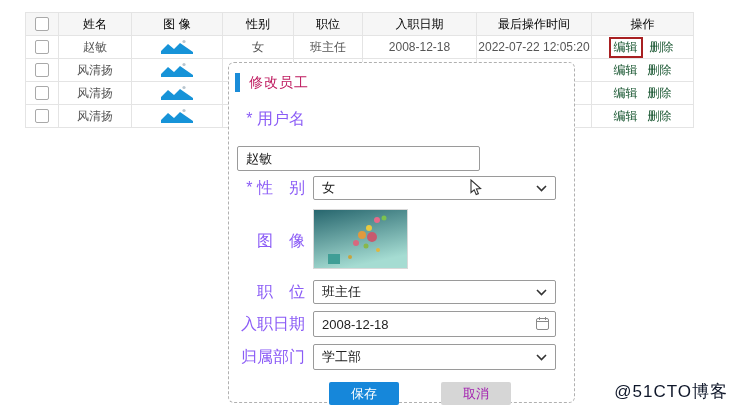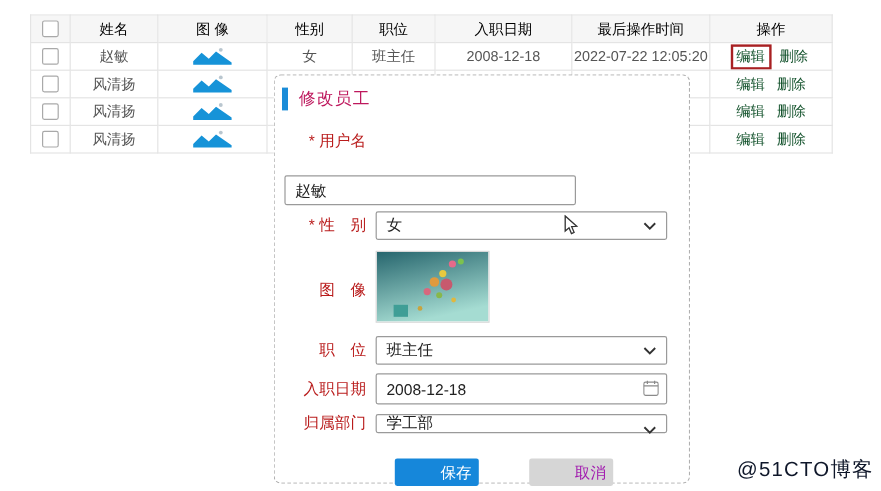--- a/index.html
+++ b/index.html
@@ -17,31 +17,31 @@
   .hl{display:inline-block;border:2px solid #a82022;padding:0px 3px;margin:0 2px;}
   .hl .lnk{margin:0;}
 
   
   .modal{position:absolute;left:228px;top:62px;width:347px;height:341px;box-sizing:border-box;
          background:#fff;border:1px dashed #b0b0b0;border-radius:6px;z-index:10;}
   .mtitle{position:absolute;left:6px;top:10px;display:flex;align-items:center;}
   .mbar{width:5px;height:19px;background:#1a8cd8;margin-right:9px;}
   .mtext{font-size:14px;color:#be185d;letter-spacing:1px;}
   .field{position:absolute;left:8px;display:flex;align-items:center;}
-  .flabel{width:68px;text-align:right;margin-right:8px;font-size:13px;color:#b91c1c;white-space:pre;}
+  .flabel{width:68px;text-align:right;margin-right:8px;font-size:16px;color:#8b5cf6;white-space:pre;}
   .tin{box-sizing:border-box;width:243px;height:25px;border:1px solid #9a9a9a;border-radius:2px;
        font-size:13px;padding:0 8px;color:#222;background:#fff;font-family:inherit;}
   .sel{box-sizing:border-box;position:relative;width:243px;height:24px;border:1px solid #9a9a9a;border-radius:2px;
        display:flex;align-items:center;padding:0 8px;font-size:13px;color:#222;background:#fff;cursor:pointer;}
   .sel .chev{position:absolute;right:8px;top:8px;}
   .datewrap{position:relative;width:243px;}
   .datewrap .cal{position:absolute;right:7px;top:6px;}
   .thumb{width:93px;height:58px;border:1px solid #d8d8d8;}
   .btn{position:absolute;top:319px;width:70px;height:23px;border:none;border-radius:2px;font-size:13px;
-       font-family:Liberation Mono, monospace;cursor:pointer;text-align:right;}
+       font-family:Liberation Mono, monospace;cursor:pointer;}
   .btn.save{left:100px;background:#1687da;color:#ffffff;}
   .btn.cancel{left:212px;background:#d6d6d6;color:#a21caf;}
 
   .cursor{position:absolute;left:470px;top:179px;z-index:30;}
   .watermark{position:absolute;right:6px;top:380px;font-size:17px;color:#0f172a;z-index:40;letter-spacing:1px;}
 </style>
 </head>
 <body>
 
 <div class="screen">
@@ -211,21 +211,21 @@
           <rect x="0.5" y="1.5" width="12" height="11" rx="1.5" fill="none" stroke="#8a8a8a"></rect>
           <line x1="3.5" y1="0" x2="3.5" y2="3" stroke="#8a8a8a"></line>
           <line x1="9.5" y1="0" x2="9.5" y2="3" stroke="#8a8a8a"></line>
           <line x1="0.5" y1="4.5" x2="12.5" y2="4.5" stroke="#8a8a8a"></line>
         </svg>
       </div>
     </div>
 
     <div class="field" style="top:281px;">
       <div class="flabel">归属部门</div>
-      <div class="sel" style="height:16px;">
+      <div class="sel" style="height:26px;">
         <span>学工部</span>
         <svg class="chev" style="top:9px;" width="11" height="7" viewBox="0 0 11 7">
           <polyline points="1,1 5.5,5.5 10,1" fill="none" stroke="#333" stroke-width="1.6"></polyline>
         </svg>
       </div>
     </div>
 
     <button class="btn save">保存</button>
     <button class="btn cancel">取消</button>
   </div>

